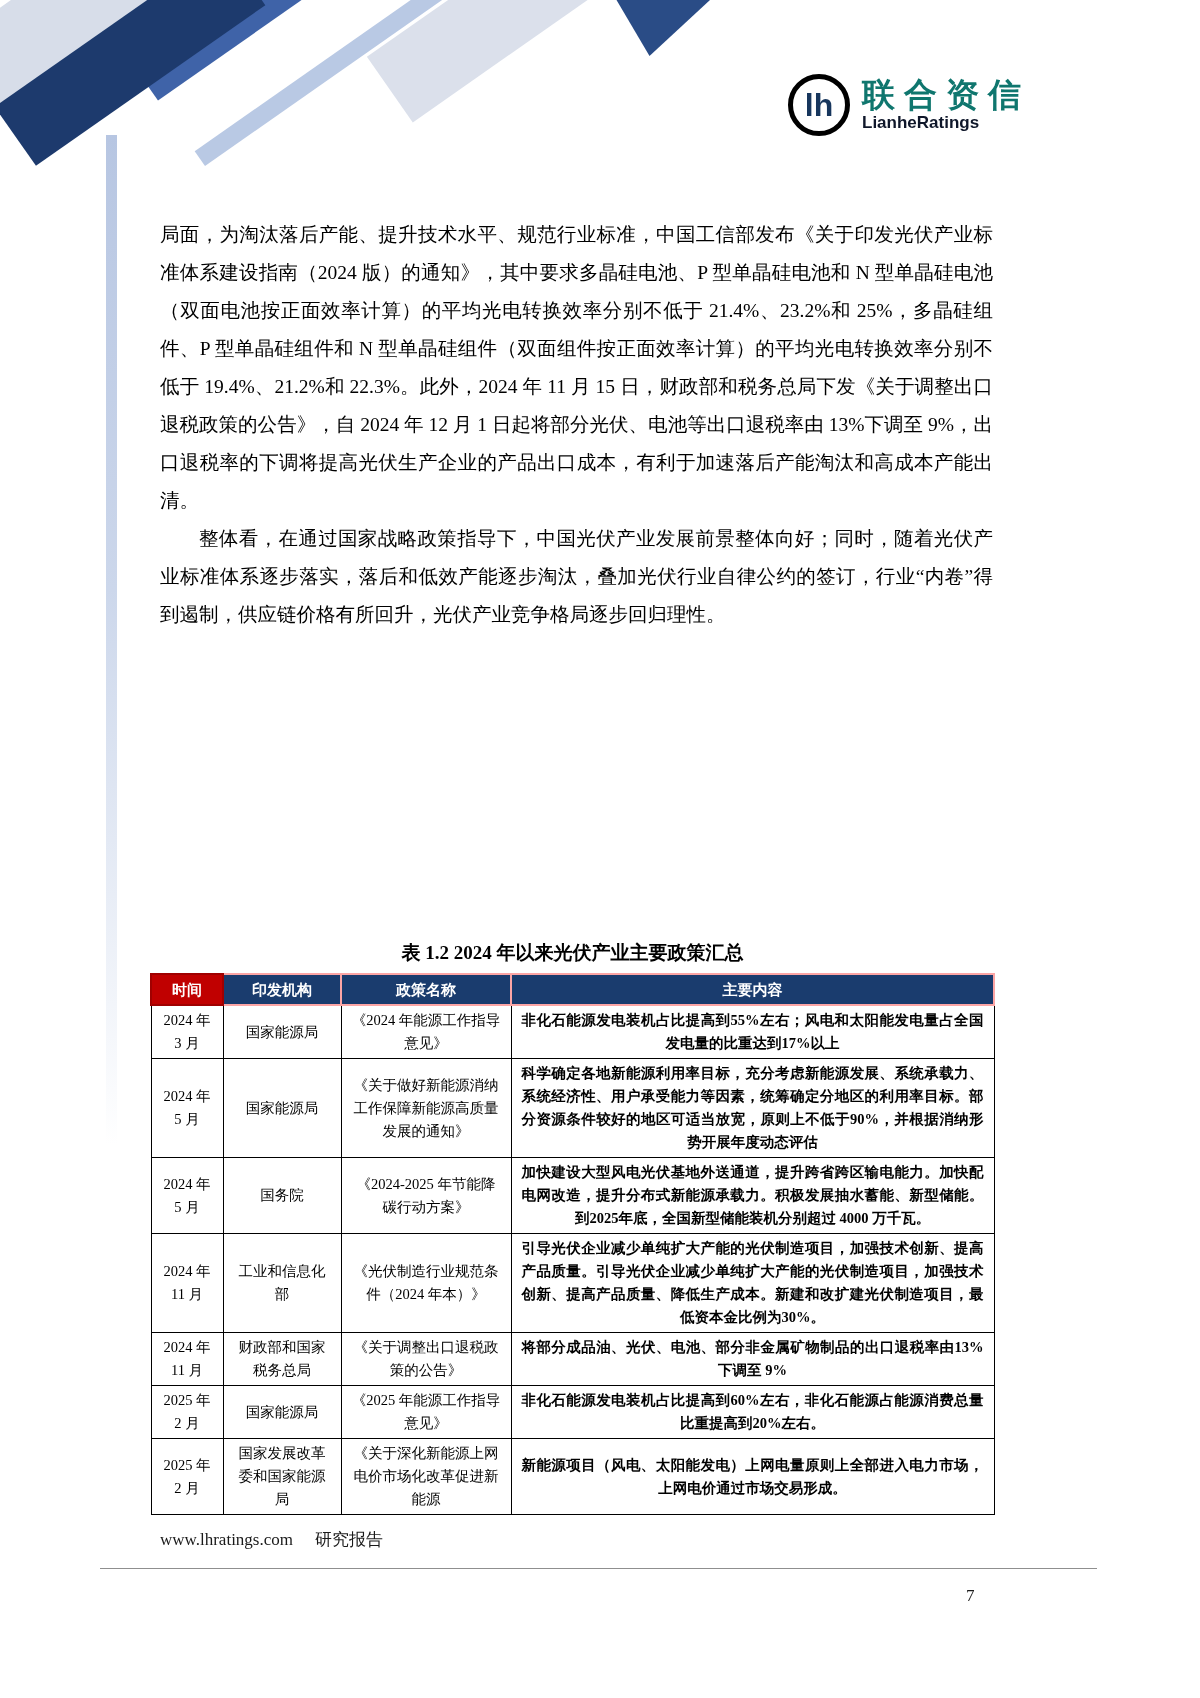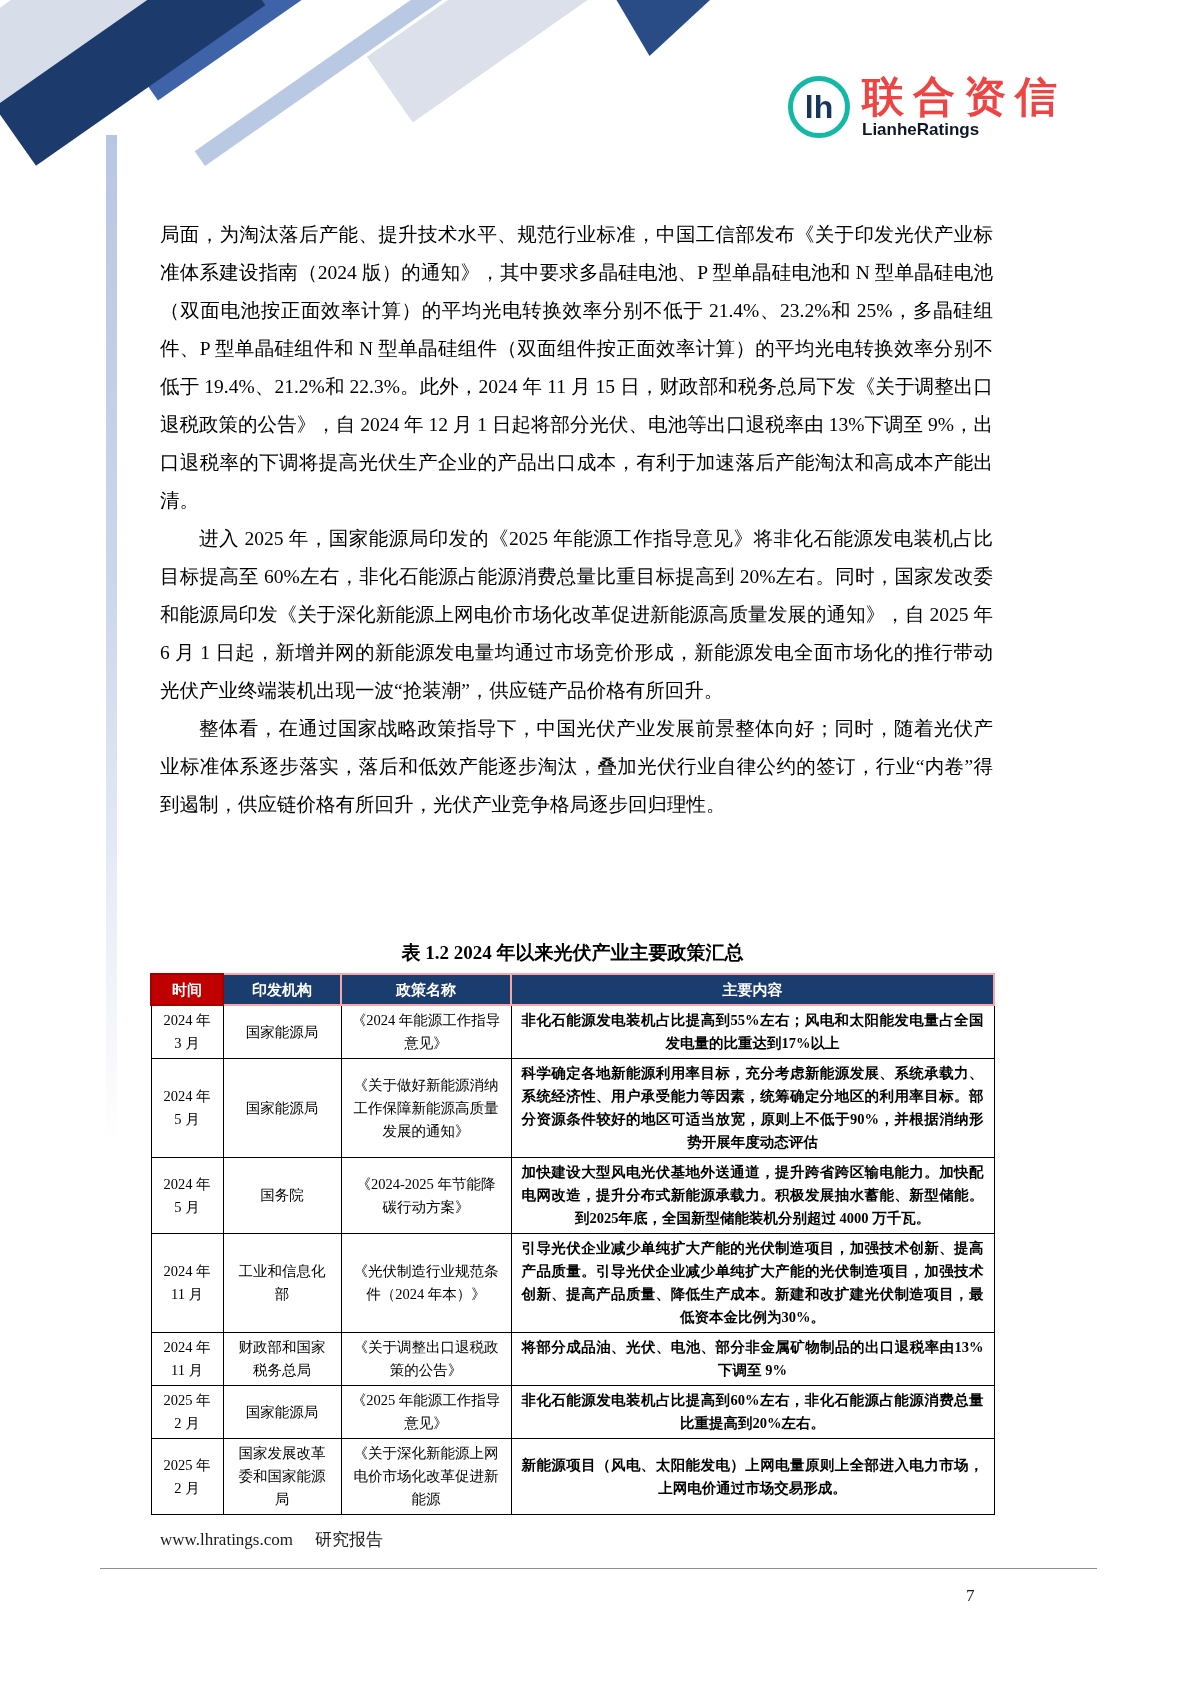--- a/index.html
+++ b/index.html
@@ -24,28 +24,28 @@
         transform: none; clip-path: polygon(15% 0, 100% 0, 45% 100%); }
 
   .left-strip {
     position: absolute; left: 106px; top: 135px; width: 11px; height: 1010px;
     background: linear-gradient(180deg, #b7c6e2 0%, #ccd7eb 45%, rgba(204,215,235,0) 100%);
   }
 
   
   .logo { position: absolute; top: 74px; left: 788px; display: flex; gap: 12px; align-items: center; }
   .logo-circle {
-    width: 62px; height: 62px; border: 5px solid #14b8a6; border-radius: 50%;
+    width: 62px; height: 62px; border: 5px solid #000000; border-radius: 50%;
     display: flex; align-items: center; justify-content: center;
     color: #17365d; font-weight: bold; font-size: 32px;
     font-family: "Liberation Sans", sans-serif;
   }
   .logo-texts { display: flex; flex-direction: column; }
   .logo-cn {
-    font-size: 42px; font-weight: bold; color: #ef4444; letter-spacing: 9px;
+    font-size: 33px; font-weight: bold; color: #0f766e; letter-spacing: 9px;
     font-family: "Liberation Sans", sans-serif; line-height: 1.1;
   }
   .logo-en {
     font-size: 17px; font-weight: bold; color: #0f172a; 
     font-family: "Liberation Sans", sans-serif;
   }
 
   
   .content {
     position: absolute; left: 160px; top: 216px; width: 833px;
@@ -98,21 +98,20 @@
     <span>lh</span>
   </div>
   <div class="logo-texts">
     <span class="logo-cn">联合资信</span>
     <span class="logo-en">LianheRatings</span>
   </div>
 </div>
 
 <div class="content">
   <p>局面，为淘汰落后产能、提升技术水平、规范行业标准，中国工信部发布《关于印发光伏产业标准体系建设指南（2024 版）的通知》，其中要求多晶硅电池、P 型单晶硅电池和 N 型单晶硅电池（双面电池按正面效率计算）的平均光电转换效率分别不低于 21.4%、23.2%和 25%，多晶硅组件、P 型单晶硅组件和 N 型单晶硅组件（双面组件按正面效率计算）的平均光电转换效率分别不低于 19.4%、21.2%和 22.3%。此外，2024 年 11 月 15 日，财政部和税务总局下发《关于调整出口退税政策的公告》，自 2024 年 12 月 1 日起将部分光伏、电池等出口退税率由 13%下调至 9%，出口退税率的下调将提高光伏生产企业的产品出口成本，有利于加速落后产能淘汰和高成本产能出清。</p>
-  <p class="indent">进入 2025 年，国家能源局印发的《2025 年能源工作指导意见》将非化石能源发电装机占比目标提高至 60%左右，非化石能源占能源消费总量比重目标提高到 20%左右。同时，国家发改委和能源局印发《关于深化新能源上网电价市场化改革促进新能源高质量发展的通知》，自 2025 年 6 月 1 日起，新增并网的新能源发电量均通过市场竞价形成，新能源发电全面市场化的推行带动光伏产业终端装机出现一波“抢装潮”，供应链产品价格有所回升。</p>
   <p class="indent">整体看，在通过国家战略政策指导下，中国光伏产业发展前景整体向好；同时，随着光伏产业标准体系逐步落实，落后和低效产能逐步淘汰，叠加光伏行业自律公约的签订，行业“内卷”得到遏制，供应链价格有所回升，光伏产业竞争格局逐步回归理性。</p>
 </div>
 
 <div class="table-wrap">
   <div class="table-title">表 1.2  2024 年以来光伏产业主要政策汇总</div>
   <table class="policy">
     <colgroup>
       <col style="width:72px">
       <col style="width:118px">
       <col style="width:170px">

